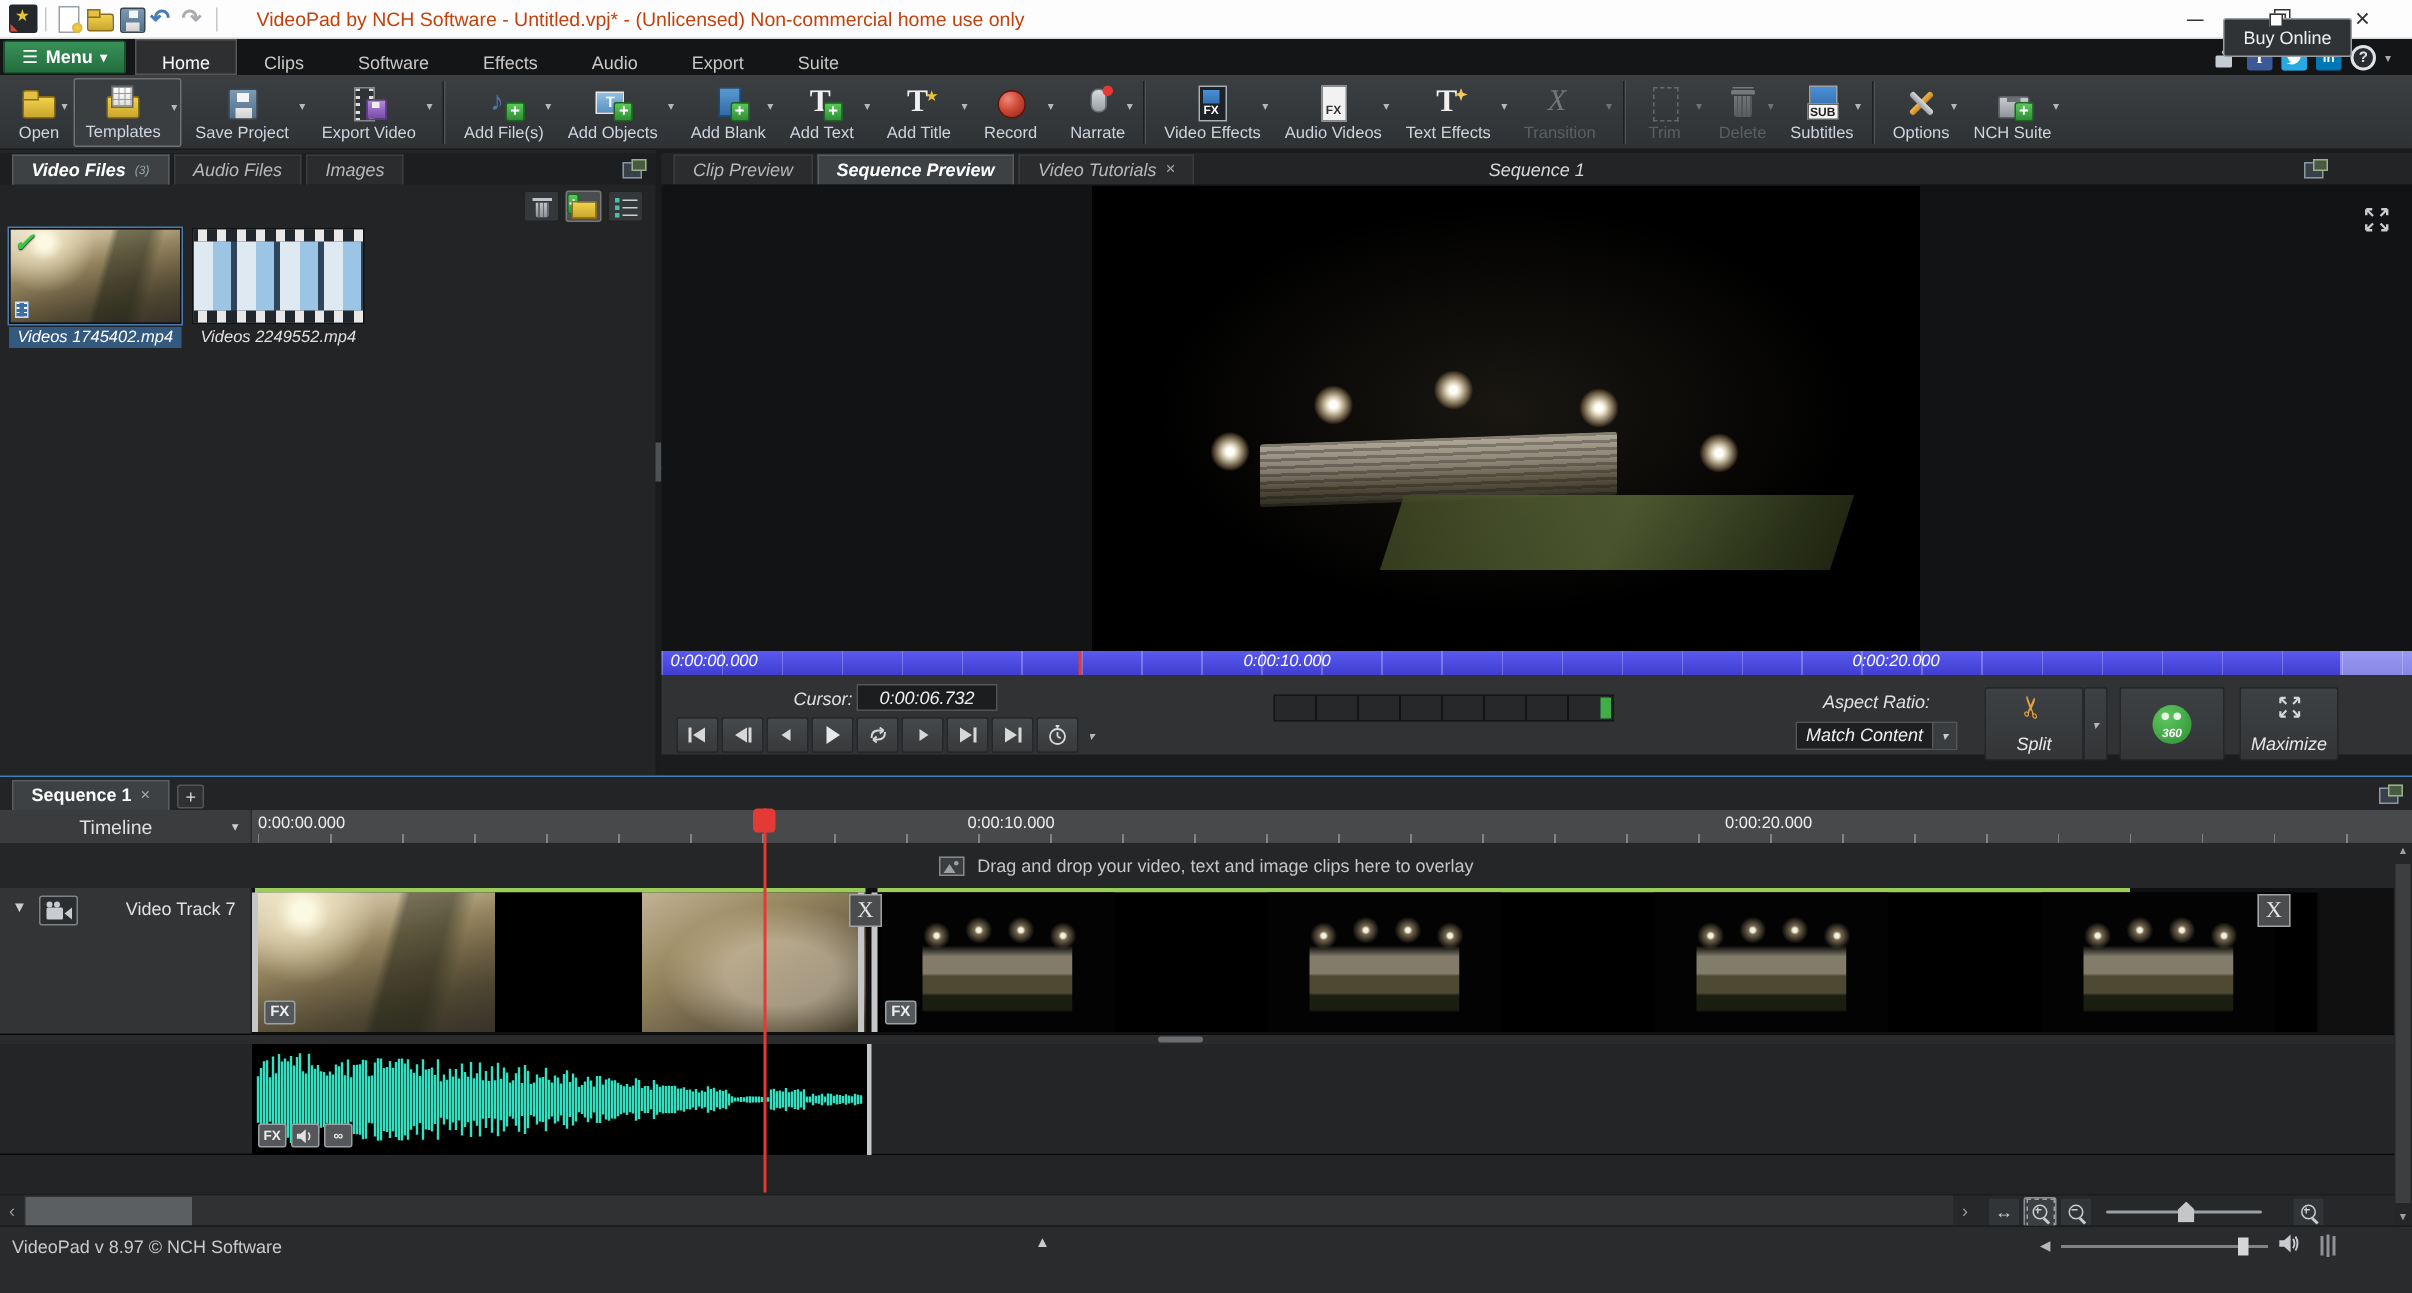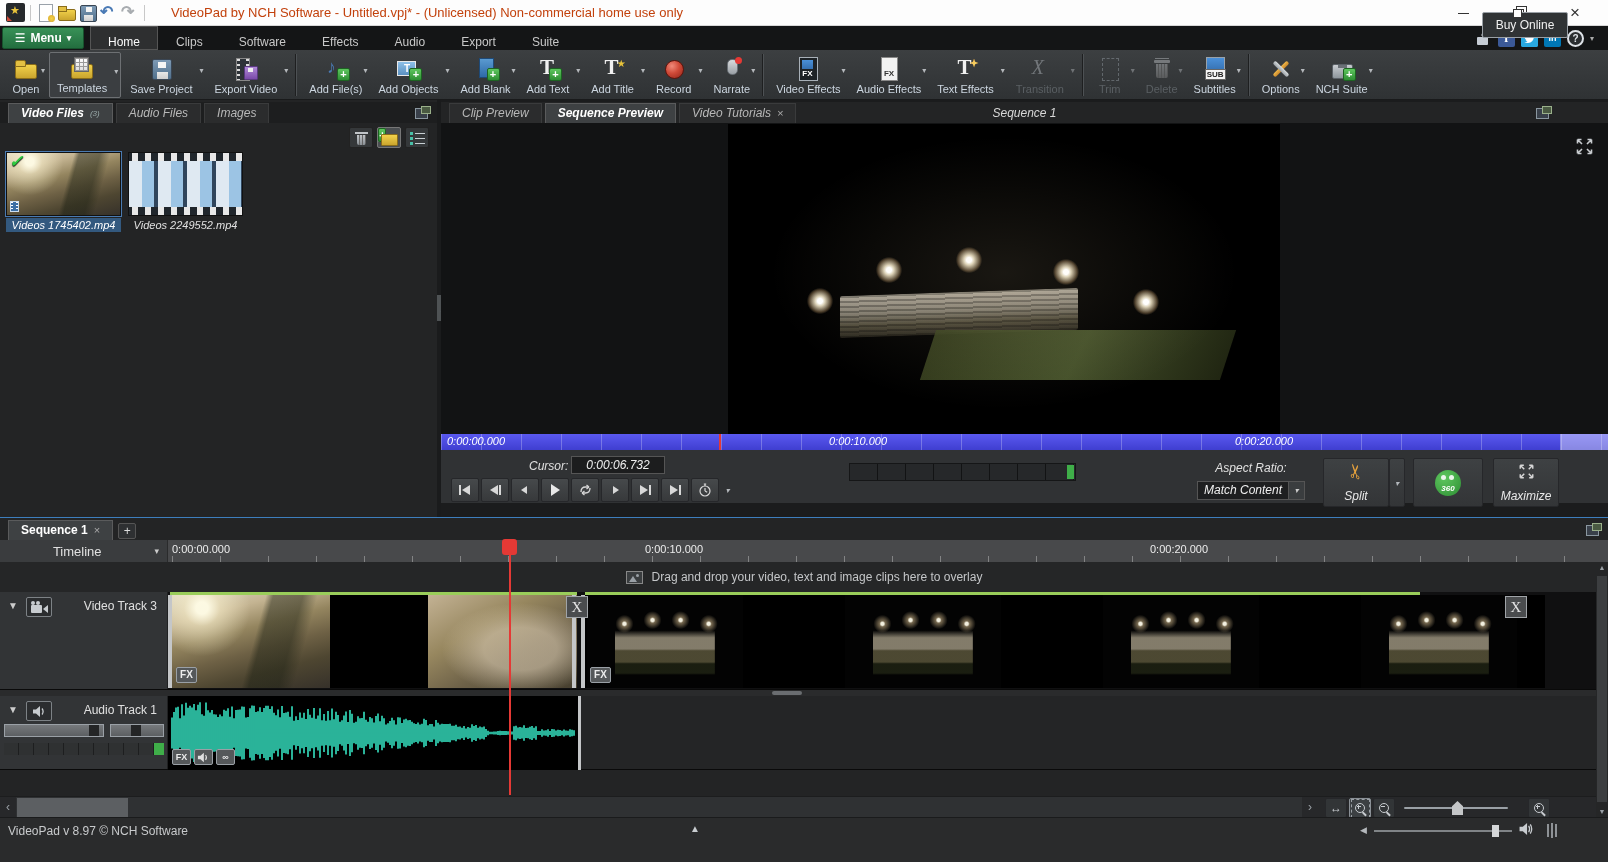--- a/index.html
+++ b/index.html
@@ -404,21 +404,21 @@
   </div>
       <div class="tsep"></div>
       <div class="tbtn">
     <span class="tbico ic-videofx"></span>
     <span class="dd dd-glyph">▾</span>
     <span class="tlabel">Video Effects</span>
   </div>
       <div class="tbtn">
     <span class="tbico ic-audiofx"></span>
     <span class="dd dd-glyph">▾</span>
-    <span class="tlabel">Audio Effects</span>
+    <span class="tlabel">Audio Videos</span>
   </div>
       <div class="tbtn dropdown">
     <span class="tbico ic-textfx"></span>
     <span class="dd dd-glyph">▾</span>
     <span class="tlabel">Text Effects</span>
   </div>
       <div class="tbtn dropdown disabled">
     <span class="tbico ic-transition"></span>
     <span class="dd dd-glyph">▾</span>
     <span class="tlabel">Transition</span>
@@ -671,21 +671,21 @@
     </div>
 
     <div id="vtrack">
       <div class="trk-head">
         <span class="trk-caret g-dn"></span>
         <span class="trk-iconbtn">
             <span class="cam">
               <i></i>
             </span>
           </span>
-        <span class="trk-label">Video Track 3</span>
+        <span class="trk-label">Video Track 7</span>
       </div>
       <div id="vt-content">
         <span class="greenline" id="green1"></span>
         <span class="greenline" id="green2"></span>
         <div class="vclip thumb-mountain" id="clip-m1"></div>
         <div class="vclip" id="clip-dark"></div>
         <div class="vclip thumb-dust" id="clip-m2"></div>
         <div class="vclip" id="stadium-strip">
           <span class="clip-stadium" style="left:2px"></span>
           <span class="clip-stadium" style="left:260px"></span>
@@ -700,39 +700,20 @@
         <span class="fxbadge" style="left:8px">FX</span>
         <span class="fxbadge" style="left:422px">FX</span>
       </div>
     </div>
 
     <div id="trackgap">
         <span id="gap-handle"></span>
       </div>
 
     <div id="atrack">
-      <div class="trk-head">
-        <span class="trk-caret g-dn"></span>
-        <span class="trk-iconbtn">
-            <svg class="spk" width="14" height="13" viewBox="0 0 14 13" fill="#c8ccd0">
-              <polygon points="1,4.5 4,4.5 8,1 8,12 4,8.5 1,8.5"></polygon>
-              <path d="M10 3.5 Q12.2 6.5 10 9.5" fill="none" stroke="#c8ccd0" stroke-width="1.3"></path>
-            </svg>
-          </span>
-        <span class="trk-label">Audio Track 1</span>
-        <span class="hslider" style="left:4px;top:28px;width:100px;">
-            <span class="thumb" style="left:84px"></span>
-          </span>
-        <span class="hslider" style="left:110px;top:28px;width:54px;">
-            <span class="thumb" style="left:20px"></span>
-          </span>
-        <span id="a-meterrow">
-            <span id="a-metergreen"></span>
-          </span>
-      </div>
       <div id="at-content">
         <div id="wave-clip">
           <svg id="wavesvg" width="406" height="70" viewBox="0 0 406 70">
               <path id="wavepath" stroke="#35e0c0" stroke-width="1.6" fill="none" d="M2 19.48883936858345L2 50.51116063141655M4 13.935417709875935L4 56.064582290124065M6 9.542133669916257L6 60.457866330083746M8 8.820997453090623L8 61.17900254690937M10 20.153901176389034L10 49.846098823610966M12 6.333695566126735L12 63.666304433873265M14 17.519796674775236L14 52.480203325224764M16 4.642005378426493L16 65.35799462157351M18 9.627229638927556L18 60.37277036107244M20 7.683967356501821L20 62.316032643498176M22 9.473895444250005L22 60.526104555749995M24 6.041734241168413L24 63.95826575883159M26 12.29151568067832L26 57.708484319321684M28 6.644267067268558L28 63.35573293273144M30 4.210869487368917L30 65.78913051263109M32 16.20301366089548L32 53.79698633910452M34 17.699088552540182L34 52.30091144745982M36 4.5203550787857125L36 65.47964492121429M38 12.234047340378748L38 57.76595265962125M40 14.424810235797345L40 55.575189764202655M42 12.06938455656518L42 57.93061544343482M44 16.180019640883962L44 53.81998035911604M46 16.600870615266196L46 53.399129384733804M48 18.994935051655144L48 51.00506494834485M50 16.386512890808756L50 53.61348710919124M52 18.330094106777786L52 51.669905893222214M54 11.646366954944316L54 58.35363304505569M56 12.86520655924479L56 57.13479344075521M58 10.210834421637216L58 59.789165578362784M60 18.813515933703254L60 51.18648406629674M62 8.38546735015084L62 61.61453264984916M64 20.236379589039075L64 49.763620410960925M66 12.000250885907953L66 57.99974911409205M68 11.83362179279704L68 58.16637820720296M70 11.572895346700385L70 58.427104653299615M72 8.505570070497807L72 61.49442992950219M74 8.854392930785579L74 61.14560706921442M76 19.428780703297264L76 50.571219296702736M78 18.993885086355196L78 51.00611491364481M80 10.287094341515367L80 59.71290565848463M82 7.554963290233744L82 62.445036709766256M84 7.7064875302279106L84 62.29351246977209M86 13.953444049216362L86 56.04655595078364M88 13.374778010446825L88 56.625221989553175M90 9.365051740126056L90 60.634948259873944M92 13.910341589630509L92 56.089658410369495M94 10.053312711447667L94 59.94668728855233M96 7.840867384341646L96 62.15913261565835M98 7.668379604211683L98 62.33162039578832M100 10.971316609310328L100 59.02868339068967M102 8.18782127751054L102 61.81217872248946M104 14.7769082665316L104 55.2230917334684M106 17.19485357563437L106 52.80514642436563M108 11.5477979915668L108 58.452202008433204M110 19.367184421220507L110 50.63281557877949M112 8.104354321187586L112 61.895645678812414M114 15.034268988705822L114 54.96573101129418M116 14.614573389307001L116 55.385426610693M118 13.683844938858186L118 56.316155061141814M120 18.706527736627997L120 51.293472263372M122 8.19844148358418L122 61.801558516415824M124 22.78571641391641L124 47.21428358608359M126 18.289014936030682L126 51.71098506396932M128 21.9043873604791L128 48.0956126395209M130 14.539157631126205L130 55.4608423688738M132 19.633990120969717L132 50.36600987903029M134 14.646269572482908L134 55.35373042751709M136 20.918311002483424L136 49.08168899751658M138 11.033269085629328L138 58.96673091437067M140 16.696253763296404L140 53.303746236703596M142 19.799466741658396L142 50.20053325834161M144 9.927748273031568L144 60.07225172696843M146 20.82214817970611L146 49.17785182029389M148 17.526946191480924L148 52.473053808519076M150 10.333330199453624L150 59.66666980054637M152 22.164542438147617L152 47.83545756185238M154 15.94437291787402L154 54.05562708212598M156 22.68242726182869L156 47.31757273817131M158 12.878284062092572L158 57.121715937907425M160 22.191209204542485L160 47.80879079545751M162 10.567182813621557L162 59.43281718637844M164 21.144279830818L164 48.855720169182M166 13.733742683382413L166 56.26625731661758M168 16.969889712064433L168 53.03011028793557M170 23.66046870188855L170 46.33953129811145M172 22.223355407088285L172 47.776644592911715M174 17.5385500753921L174 52.461449924607905M176 13.579991604369827L176 56.42000839563018M178 24.063421255859545L178 45.936578744140455M180 12.054651581080297L180 57.94534841891971M182 15.751369703125107L182 54.24863029687489M184 24.729568593082472L184 45.270431406917524M186 23.6921300059819L186 46.3078699940181M188 18.30861822343711L188 51.69138177656289M190 20.36689717407649L190 49.63310282592351M192 19.968377818935274L192 50.031622181064726M194 13.7777492227663L194 56.2222507772337M196 21.85350988059384L196 48.14649011940616M198 23.699228142371304L198 46.300771857628696M200 18.990089002227847L200 51.00991099777215M202 20.369433076470067L202 49.63056692352993M204 24.40923396909367L204 45.59076603090633M206 17.947044403665622L206 52.05295559633438M208 15.536674836122732L208 54.46332516387727M210 23.298364743489728L210 46.70163525651027M212 17.68129332639328L212 52.31870667360672M214 20.258630132913503L214 49.7413698670865M216 26.470415198392388L216 43.52958480160761M218 25.28966522706873L218 44.71033477293127M220 23.02453888658922L220 46.97546111341078M222 19.857067681588124L222 50.14293231841188M224 22.340435906064926L224 47.659564093935074M226 26.411344801505756L226 43.588655198494244M228 19.31633619538062L228 50.68366380461938M230 19.40733541563511L230 50.59266458436489M232 24.988276585337886L232 45.011723414662114M234 21.603166198041407L234 48.39683380195859M236 20.844746618125868L236 49.15525338187413M238 22.27533753849734L238 47.72466246150266M240 22.120603095221885L240 47.87939690477812M242 23.836740329585197L242 46.1632596704148M244 25.161665005304947L244 44.83833499469505M246 26.11271954762857L246 43.88728045237143M248 24.58431475272355L248 45.41568524727645M250 26.505405931967665L250 43.494594068032335M252 25.725361079744935L252 44.274638920255065M254 20.846260148966998L254 49.153739851033M256 22.018246631007344L256 47.981753368992656M258 27.336572311106075L258 42.663427688893925M260 25.965265060453735L260 44.03473493954627M262 25.997063226438144L262 44.002936773561856M264 28.453275172159017L264 41.54672482784098M266 22.082403953262535L266 47.917596046737465M268 24.86019010869675L268 45.13980989130325M270 26.51388031905316L270 43.48611968094684M272 25.73195968939134L272 44.26804031060866M274 26.03581928484124L274 43.96418071515876M276 25.9011566762236L276 44.0988433237764M278 25.972683606746145L278 44.027316393253855M280 25.79624233786006L280 44.203757662139935M282 27.655193304216436L282 42.34480669578356M284 27.72061904136153L284 42.27938095863847M286 26.80192171069126L286 43.19807828930874M288 28.72591740555452L288 41.27408259444548M290 28.379826731217868L290 41.62017326878213M292 29.711892395394393L292 40.28810760460561M294 27.94310627588424L294 42.05689372411576M296 30.41654817383082L296 39.58345182616918M298 28.990832031063967L298 41.00916796893603M300 29.835586999979665L300 40.16441300002033M302 26.12659662320663L302 43.87340337679337M304 27.967084618942565L304 42.032915381057435M306 27.089013196944176L306 42.91098680305583M308 29.715172651756436L308 40.28482734824357M310 28.499073906043083L310 41.50092609395691M312 29.264650579285973L312 40.73534942071403M314 28.440893525881744L314 41.55910647411825M316 30.958716880554924L316 39.041283119445076M318 32.78462379099154L318 37.21537620900846M320 33.68857417277524L320 36.31142582722476M322 33.642422921249604L322 36.357577078750396M324 33.40075606599578L324 36.59924393400422M326 33.55685178572222L326 36.44314821427778M328 33.0741298169551L328 36.9258701830449M330 32.766240290034396L330 37.233759709965604M332 32.927919723563406L332 37.072080276436594M334 33.02824578242246L334 36.97175421757754M336 33.04737615154621L336 36.95262384845379M338 33.34832287608913L338 36.65167712391087M340 33.746014296372465L340 36.253985703627535M342 33.53290646583285L342 36.46709353416715M344 28.340197333038404L344 41.659802666961596M346 27.840224341405936L346 42.159775658594064M348 29.464599914355365L348 40.53540008564464M350 29.044747686661356L350 40.95525231333864M352 29.591547261600326L352 40.408452738399674M354 27.336436849850372L354 42.66356315014963M356 30.120230822392376L356 39.87976917760763M358 29.676809511991507L358 40.32319048800849M360 28.71732793730797L360 41.28267206269203M362 28.116788803420683L362 41.88321119657932M364 29.638631973538693L364 40.36136802646131M366 28.133827801482372L366 41.86617219851763M368 32.92994098675408L368 37.07005901324592M370 33.031125547055375L370 36.968874452944625M372 31.14847165630212L372 38.85152834369788M374 32.48371543178792L374 37.51628456821208M376 32.238283999205855L376 37.761716000794145M378 31.17891475024688L378 38.821085249753125M380 33.014319568300536L380 36.985680431699464M382 31.00381082752472L382 38.996189172475276M384 31.192623239548134L384 38.80737676045187M386 32.51141631637808L386 37.48858368362192M388 31.69261510546127L388 38.30738489453873M390 31.964016642569973L390 38.03598335743003M392 32.65815394109412L392 37.34184605890588M394 31.47588886479815L394 38.52411113520185M396 32.38363091543116L396 37.61636908456884M398 32.75562116804079L398 37.24437883195921M400 31.21325698895273L400 38.78674301104727M402 31.870412846294887L402 38.12958715370512M404 32.1250737602096L404 37.8749262397904"></path>
             </svg>
           <span class="audio-badge" style="left:4px">FX</span>
           <span class="audio-badge" style="left:26px">
               <svg class="spk" width="12" height="11" viewBox="0 0 14 13" fill="#e0e0e0">
                 <polygon points="1,4.5 4,4.5 8,1 8,12 4,8.5 1,8.5"></polygon>
                 <path d="M10 3.5 Q12.2 6.5 10 9.5" fill="none" stroke="#e0e0e0" stroke-width="1.3"></path>

